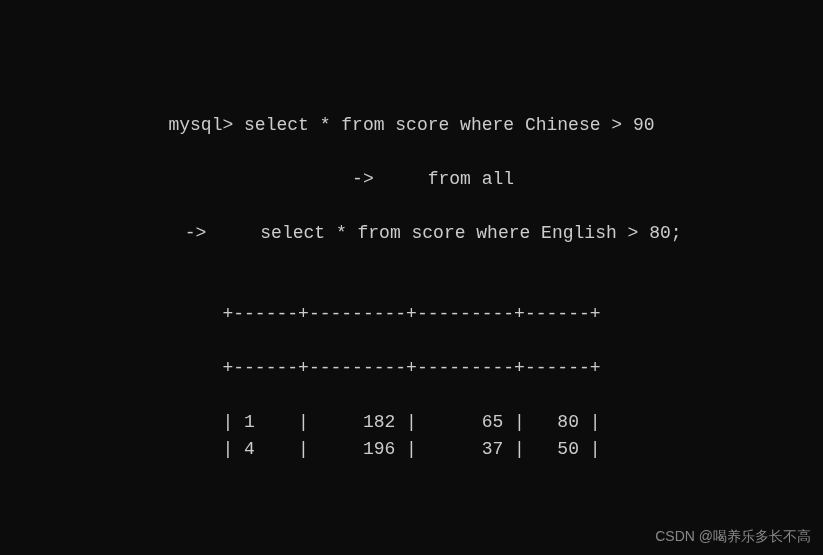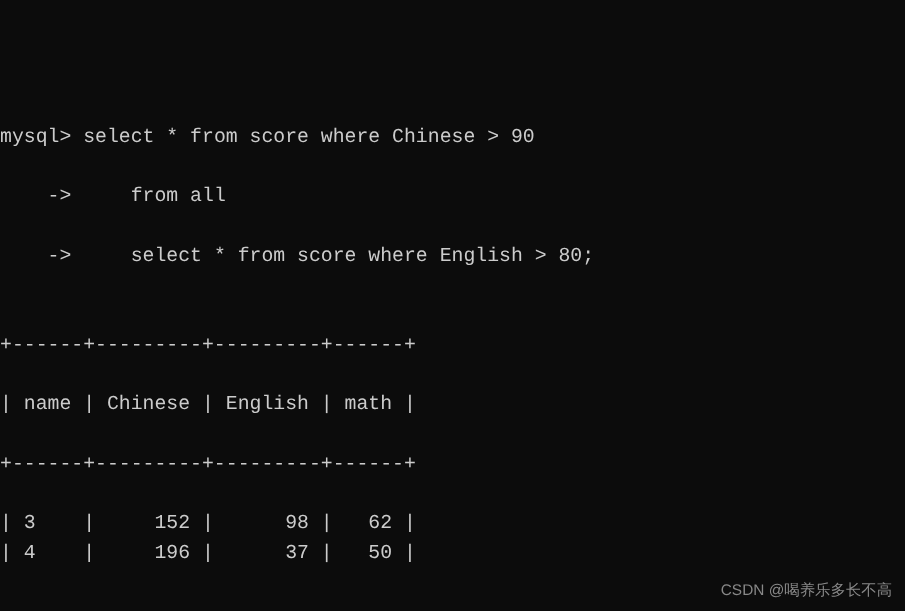--- a/index.html
+++ b/index.html
@@ -1,18 +1,19 @@
 <!DOCTYPE html>
 <html><head>
   <meta charset="utf-8">
   <style>
     * {
       margin: 0;
       padding: 0;
       box-sizing: border-box;
+      text-align: center;
     }
     body {
       background-color: #0c0c0c;
       color: #cccccc;
       font-family: 'Consolas', 'Courier New', monospace;
       font-size: 18px;
       line-height: 1.5;
       padding: 4px 0;
       width: 823px;
       height: 555px;
@@ -38,22 +39,21 @@
 </head>
 <body>
 
 
 
 <div class="prompt-line"><span>mysql&gt;</span><span> select * from score where Chinese &gt; 90</span></div>
 <div class="prompt-line"><span>    -&gt;</span><span>     from all</span></div>
 <div class="prompt-line"><span>    -&gt;</span><span>     select * from score where English &gt; 80;</span></div>
 <div class="table-container">
 <div id="border-top">+------+---------+---------+------+</div>
-<div id="header-row">| name | Chinese | English | math |</div>
 <div id="separator">+------+---------+---------+------+</div>
-<div id="table-body"><div>| 3    |     152 |      98 |   62 |</div><div>| 4    |     196 |      37 |   50 |</div></div>
+<div id="table-body"><div>| 1    |     182 |      65 |   80 |</div><div>| 4    |     196 |      37 |   50 |</div></div>
 
 </div>
 
 <div class="watermark">CSDN @喝养乐多长不高</div>
 
 
 
 
 </body></html>

